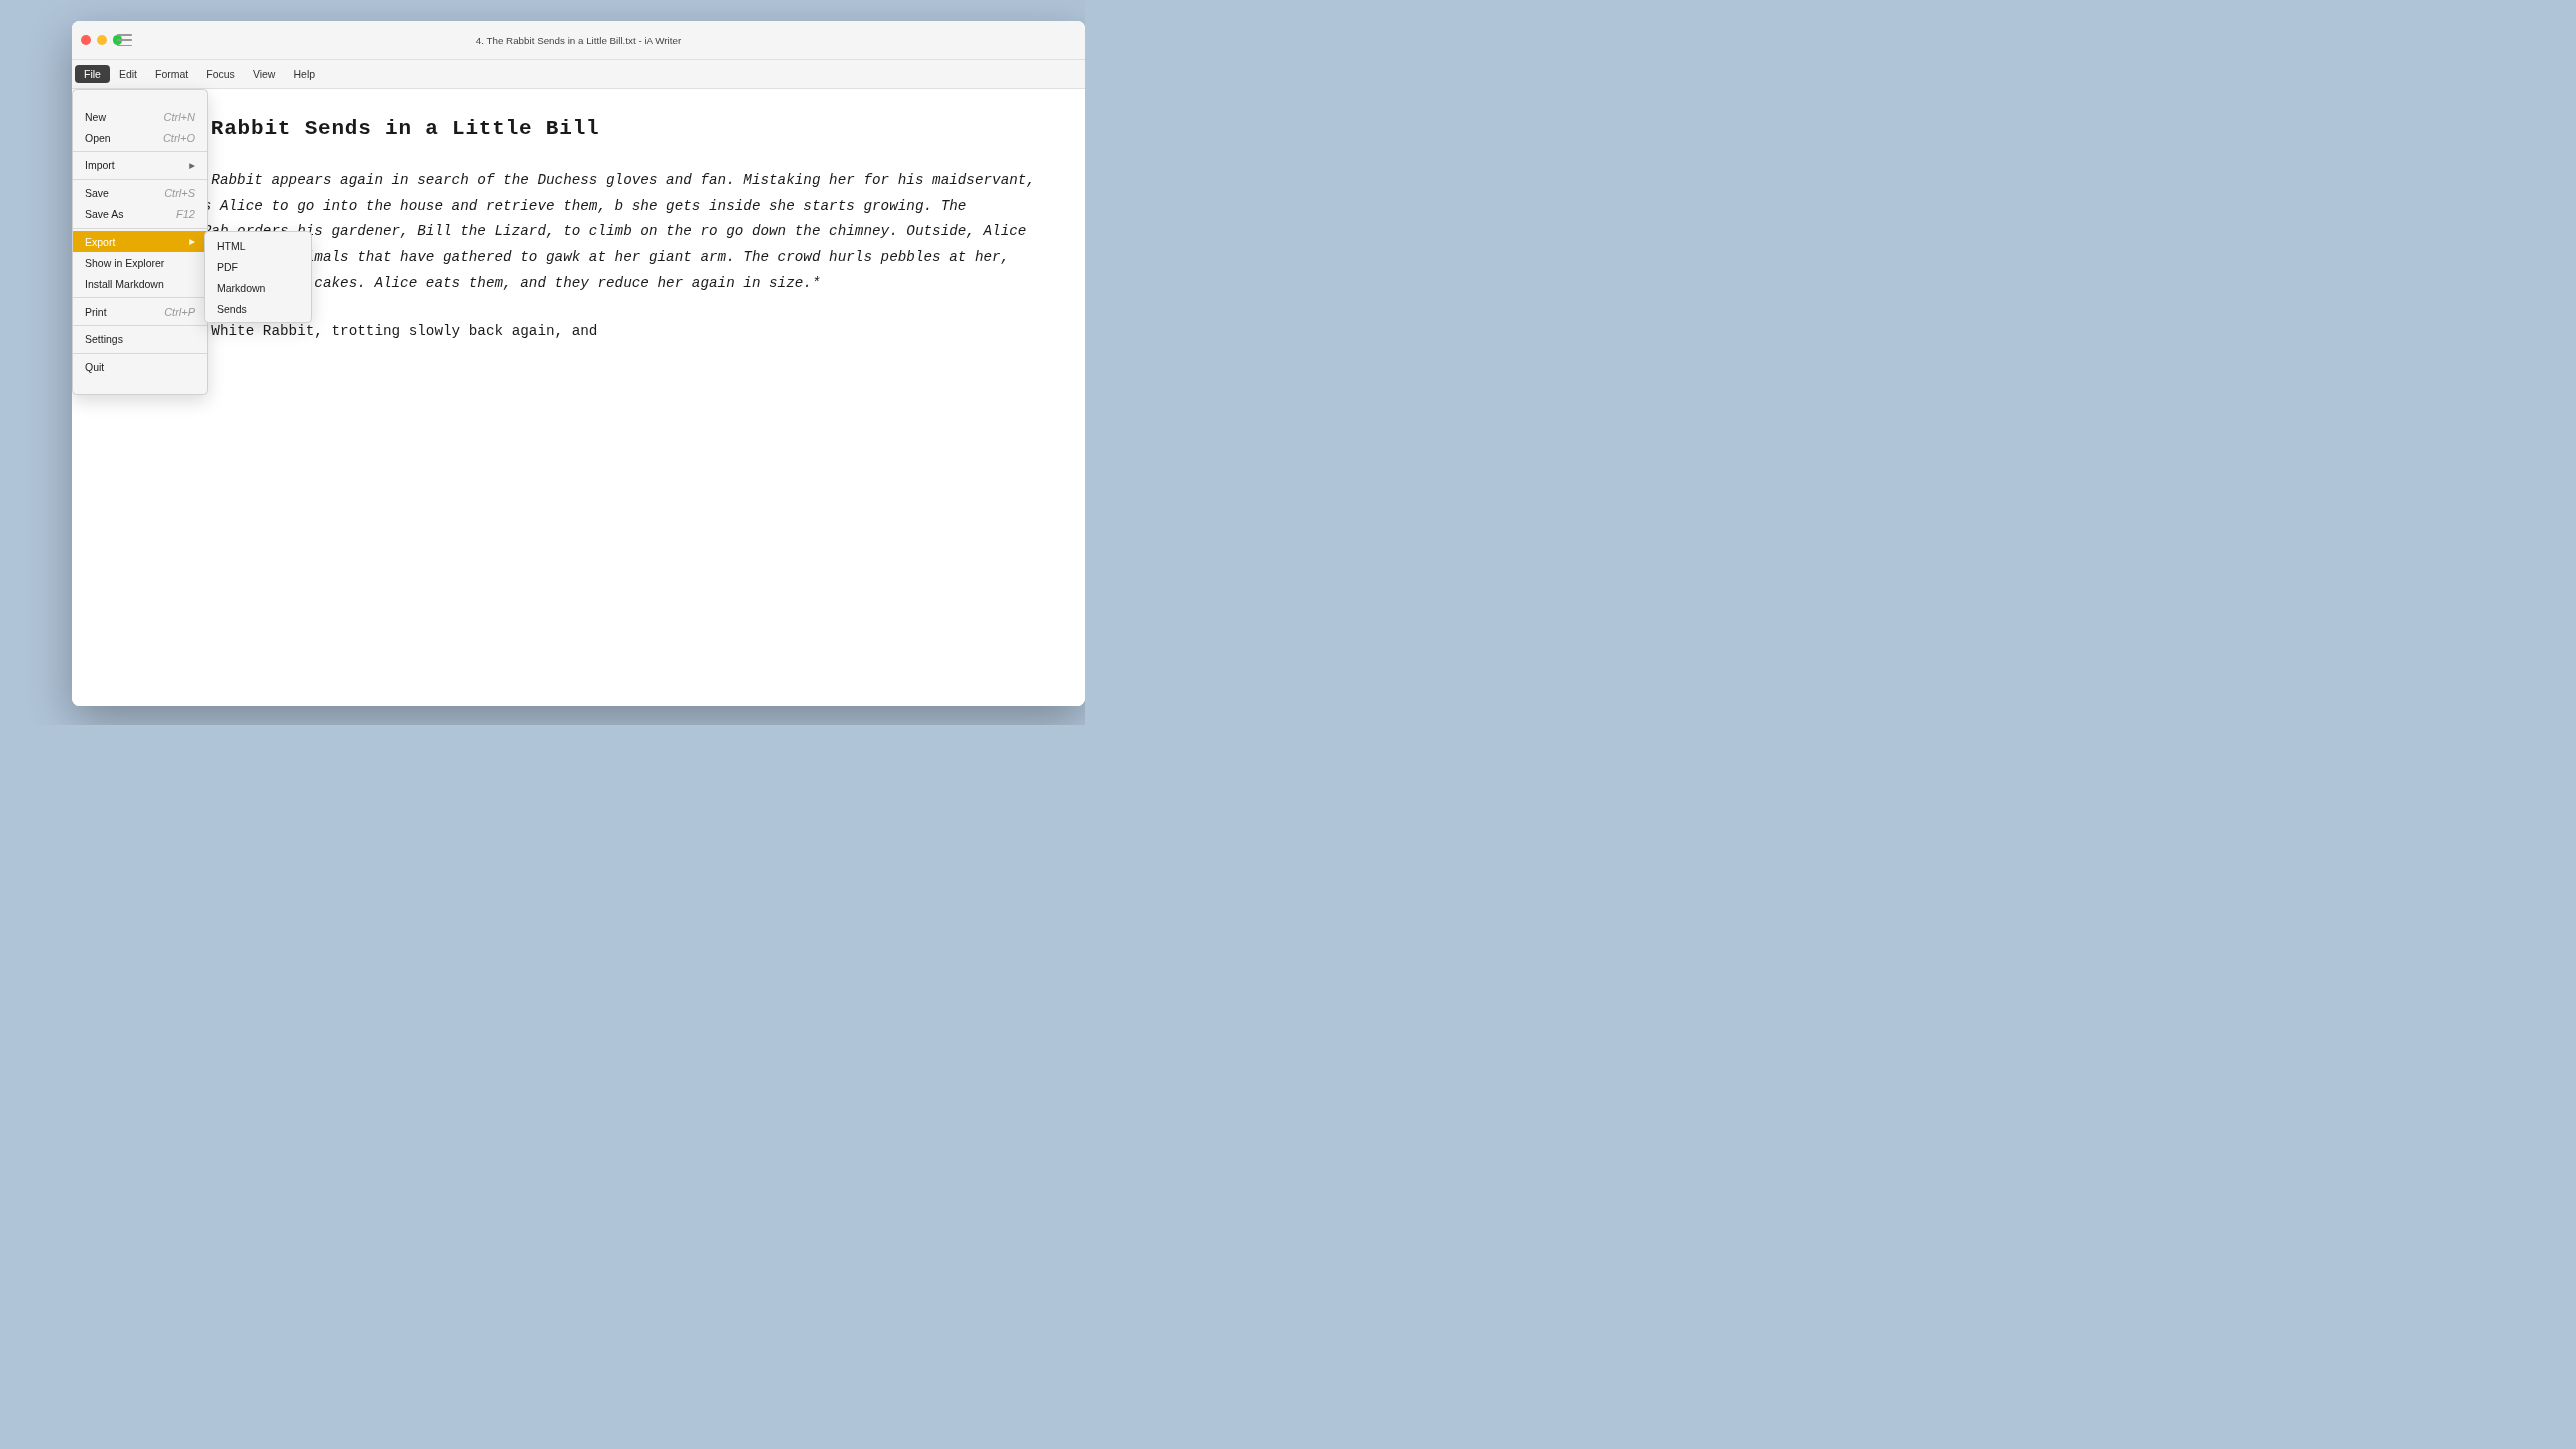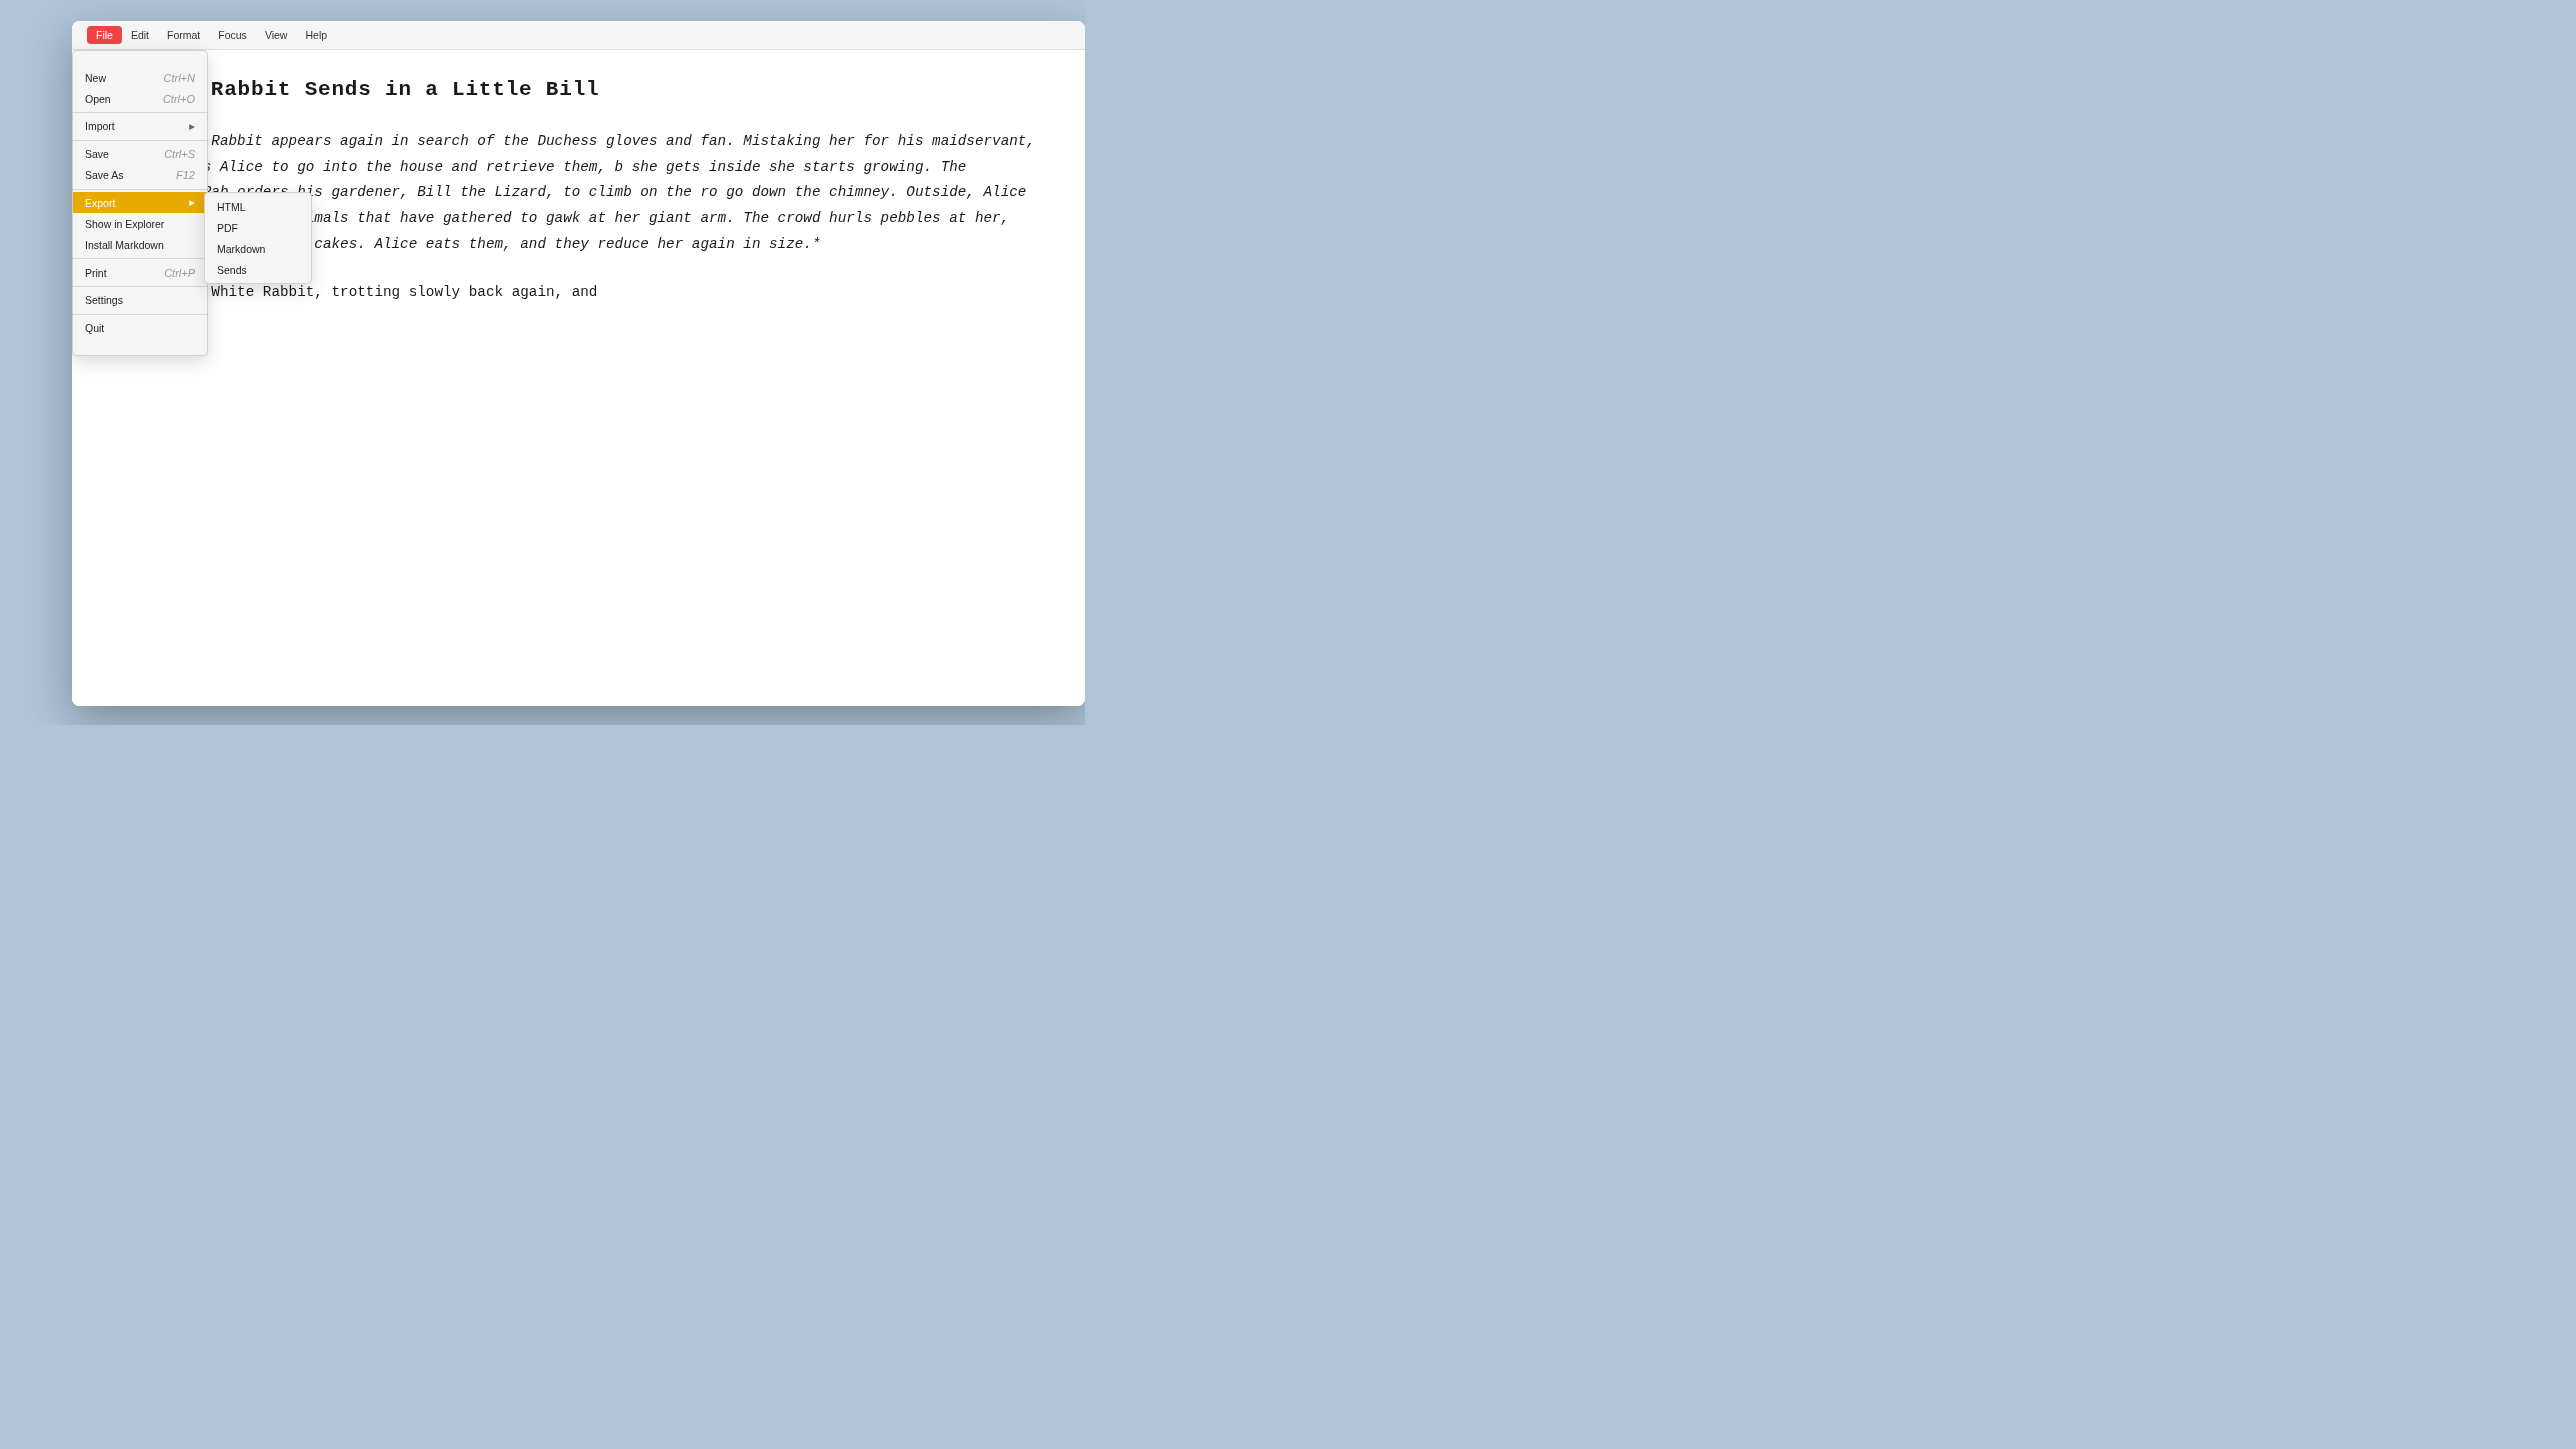--- a/index.html
+++ b/index.html
@@ -97,24 +97,23 @@
 
     .menu-item {
       padding: 3px 9px;
       font-size: 10.5px;
       color: #333;
       cursor: pointer;
       border-radius: 3px;
     }
 
     .menu-item.active {
-      background: #ef4444;
+      background: #404040;
       color: #fff;
       border-radius: 3.8px;
-      margin-left: 12px;
     }
 
     
     .content-area {
       flex: 1;
       background: #ffffff;
       padding: 22.6px 45px;
       overflow: hidden;
       font-family: 'Courier New', Courier, monospace;
       font-size: 15px;
@@ -224,20 +223,33 @@
     
     .export-item-wrapper {
       position: relative;
     }
   </style>
 </head>
 <body>
 
 <div class="app-window">
 
+  <div class="title-bar">
+    <div class="title-bar-controls">
+      <div class="traffic-light traffic-close"></div>
+      <div class="traffic-light traffic-minimize"></div>
+      <div class="traffic-light traffic-maximize"></div>
+    </div>
+    <div class="sidebar-toggle">
+      <div class="sidebar-toggle-bar"></div>
+      <div class="sidebar-toggle-bar"></div>
+      <div class="sidebar-toggle-bar"></div>
+    </div>
+    <span class="title-text">4. The Rabbit Sends in a Little Bill.txt - iA Writer</span>
+  </div>
 
   <div class="menu-bar">
     <div class="menu-item active">File</div>
     <div class="menu-item">Edit</div>
     <div class="menu-item">Format</div>
     <div class="menu-item">Focus</div>
     <div class="menu-item">View</div>
     <div class="menu-item">Help</div>
 
     <div class="dropdown-file">

